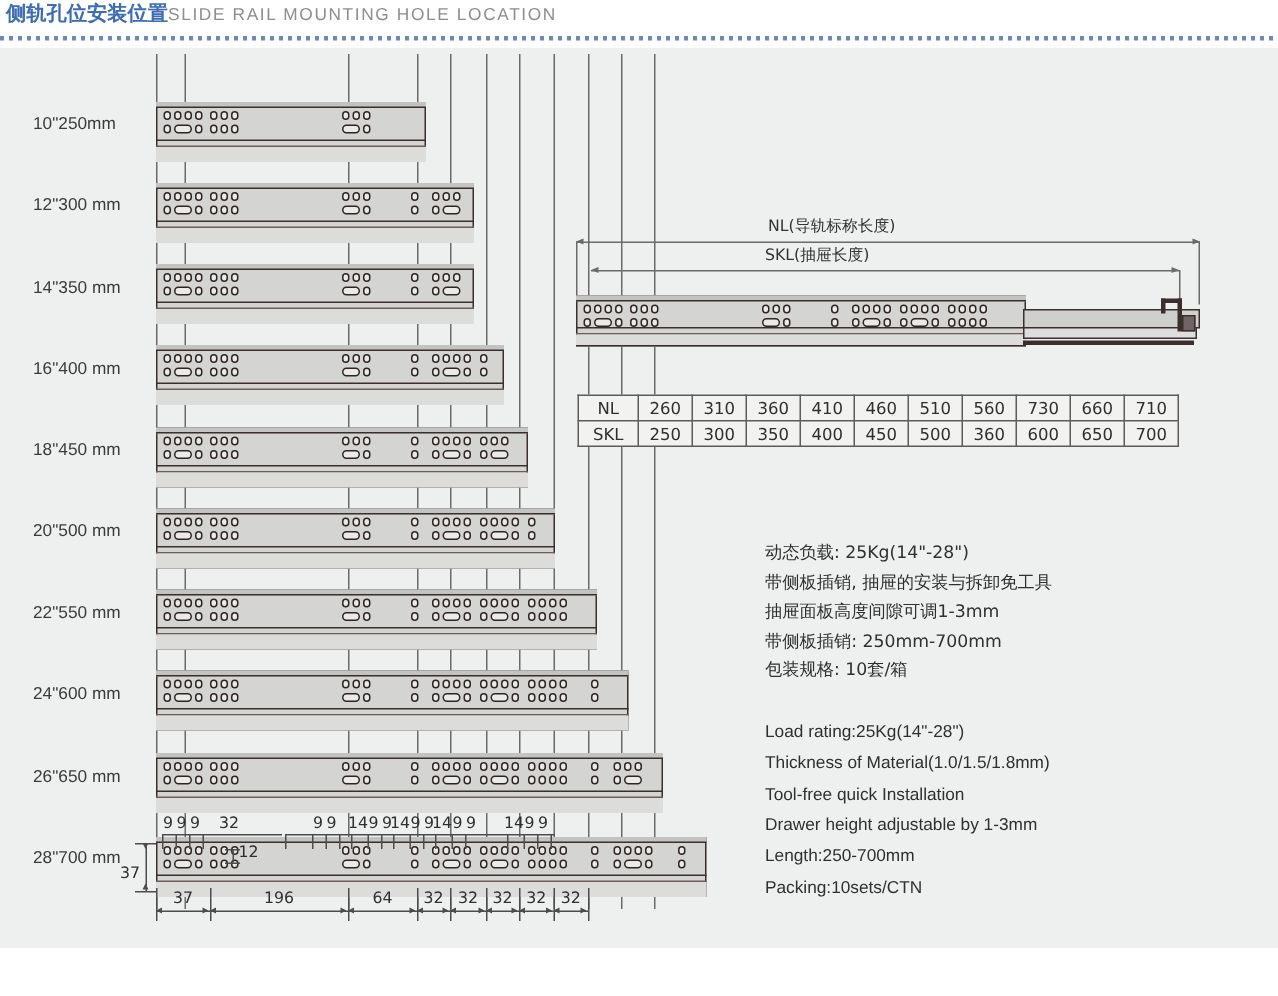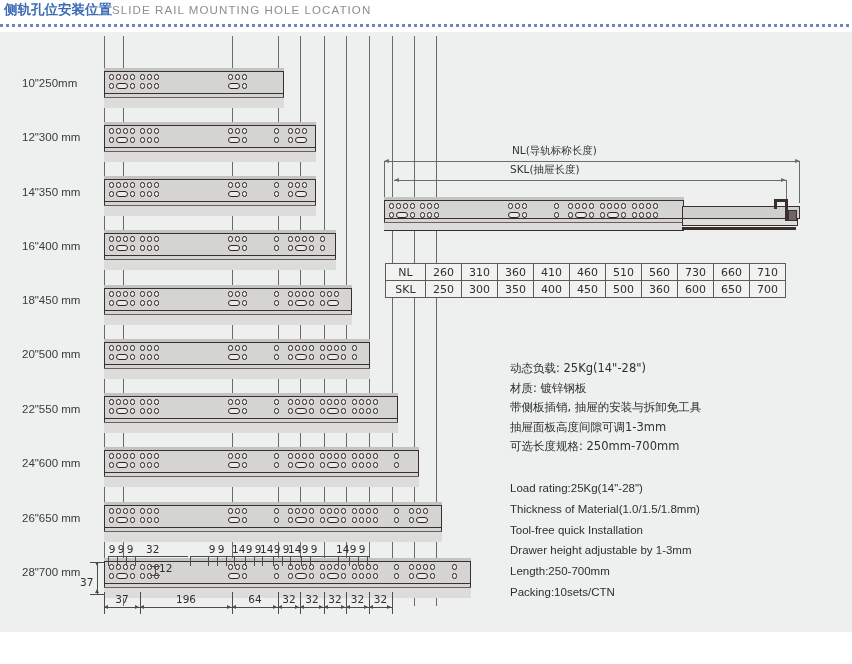--- a/index.html
+++ b/index.html
@@ -757,24 +757,24 @@
           <td>360</td>
           <td>600</td>
           <td>650</td>
           <td>700</td>
         </tr>
       </tbody>
   </table>
 
   <div id="spec-cn">
       <div>动态负载:  25Kg(14"-28")</div>
-      <div>材质:  镀锌钢板</div>
       <div>带侧板插销,  抽屉的安装与拆卸免工具</div>
       <div>抽屉面板高度间隙可调1-3mm</div>
-      <div>可选长度规格:  250mm-700mm</div>
+      <div>带侧板插销:  250mm-700mm</div>
+      <div>包装规格:  10套/箱</div>
     </div>
 
   <div id="spec-en">
       <div>Load rating:25Kg(14"-28")</div>
       <div>Thickness of Material(1.0/1.5/1.8mm)</div>
       <div>Tool-free quick Installation</div>
       <div>Drawer height adjustable by 1-3mm</div>
       <div>Length:250-700mm</div>
       <div>Packing:10sets/CTN</div>
     </div>

